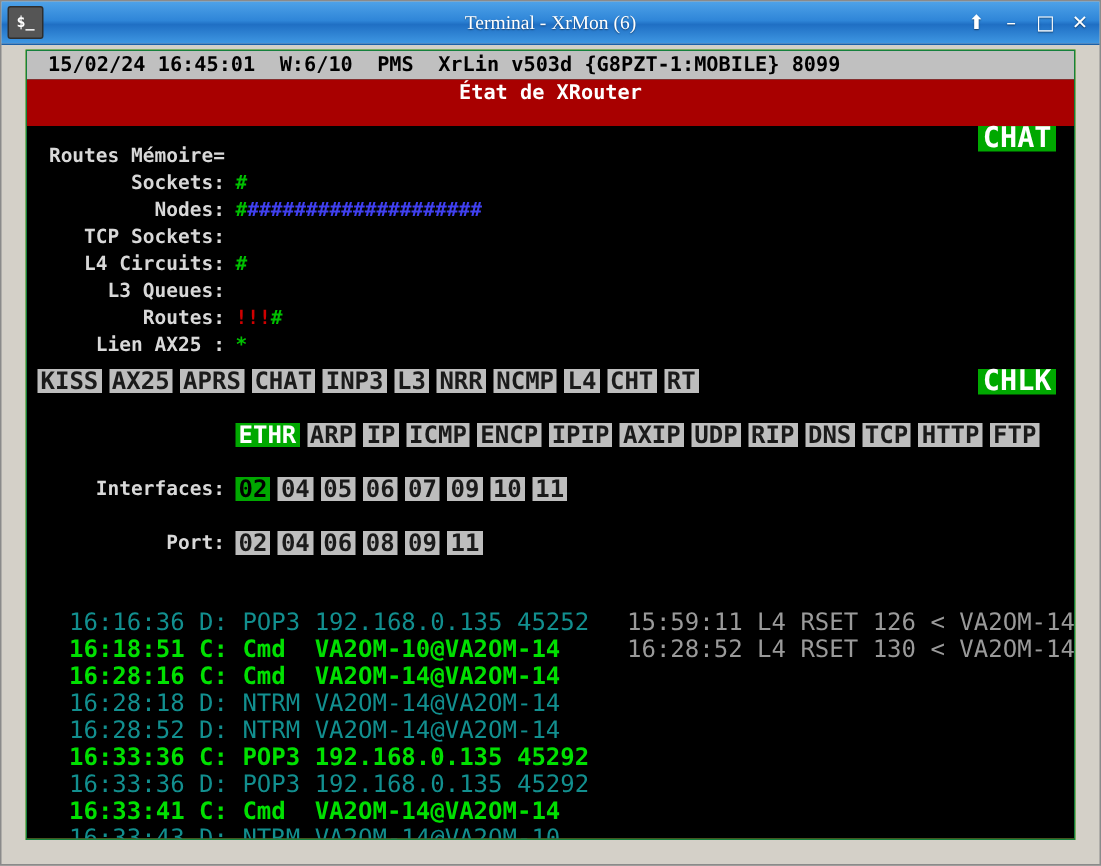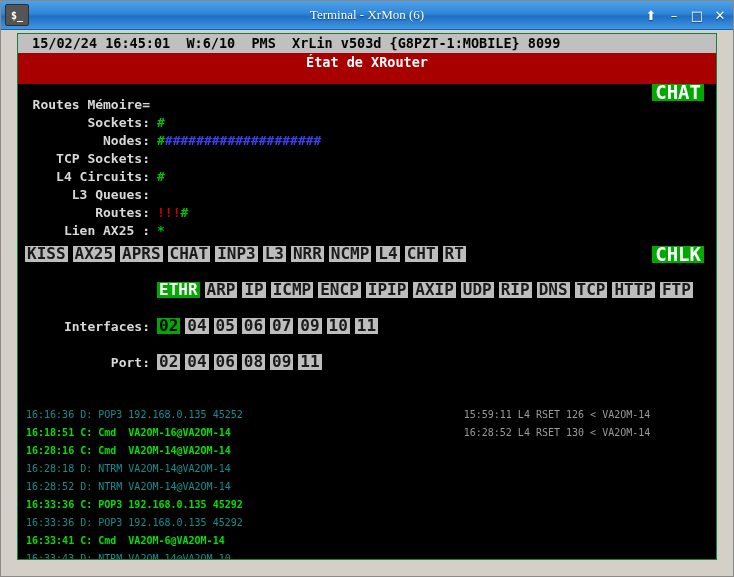--- a/index.html
+++ b/index.html
@@ -103,22 +103,22 @@
 
   .corner-badge{
     position:absolute;right:12px;
     background:#00a800;color:#ffffff;font-weight:bold;
     font-size:19px;line-height:17px;height:17px;padding:0 3px;
     font-family:"DejaVu Sans Mono","Liberation Mono",monospace;
   }
 
   
   #logs{
-    position:relative;margin-top:34px;padding-left:8px;
-    font-size:10px;line-height:18px;
+    position:relative;margin-top:34px;padding-left:28px;
+    font-size:16px;line-height:18px;
   }
   #logcols{display:flex;}
   #logleft{flex:0 0 372px;}
   #logright{flex:1 1 auto;}
   .logline{white-space:pre;height:18px;line-height:18px;}
   .lg-d{color:#128f8f;}
   .lg-c{color:#00e000;font-weight:bold;}
   .lg-y{color:#f0e000;font-weight:bold;}
   .lg-gr{color:#9a9a9a;text-align:center;}
 </style>
@@ -209,27 +209,27 @@
           <span class="lbl">Port:</span>
           <span class="badges" id="port-row"><span class="badge">02</span><span class="badge">04</span><span class="badge">06</span><span class="badge">08</span><span class="badge">09</span><span class="badge">11</span></span>
         </div>
 
       </div>
 
       <div id="logs">
         <div id="logcols">
           <div id="logleft">
               <div class="logline lg-d">16:16:36 D: POP3 192.168.0.135 45252</div>
-              <div class="logline lg-c">16:18:51 C: Cmd  VA2OM-16@VA2OM-14</div>
+              <div class="logline lg-c">16:18:51 C: Cmd  VA2OM-10@VA2OM-14</div>
               <div class="logline lg-c">16:28:16 C: Cmd  VA2OM-14@VA2OM-14</div>
               <div class="logline lg-d">16:28:18 D: NTRM VA2OM-14@VA2OM-14</div>
               <div class="logline lg-d">16:28:52 D: NTRM VA2OM-14@VA2OM-14</div>
               <div class="logline lg-c">16:33:36 C: POP3 192.168.0.135 45292</div>
               <div class="logline lg-d">16:33:36 D: POP3 192.168.0.135 45292</div>
-              <div class="logline lg-c">16:33:41 C: Cmd  VA2OM-6@VA2OM-14</div>
+              <div class="logline lg-c">16:33:41 C: Cmd  VA2OM-14@VA2OM-14</div>
               <div class="logline lg-d">16:33:43 D: NTRM VA2OM-14@VA2OM-10</div>
             </div>
           <div id="logright">
               <div class="logline lg-gr">15:59:11 L4 RSET 126 &lt; VA2OM-14</div>
               <div class="logline lg-gr">16:28:52 L4 RSET 130 &lt; VA2OM-14</div>
             </div>
         </div>
       </div>
 
     </div>

